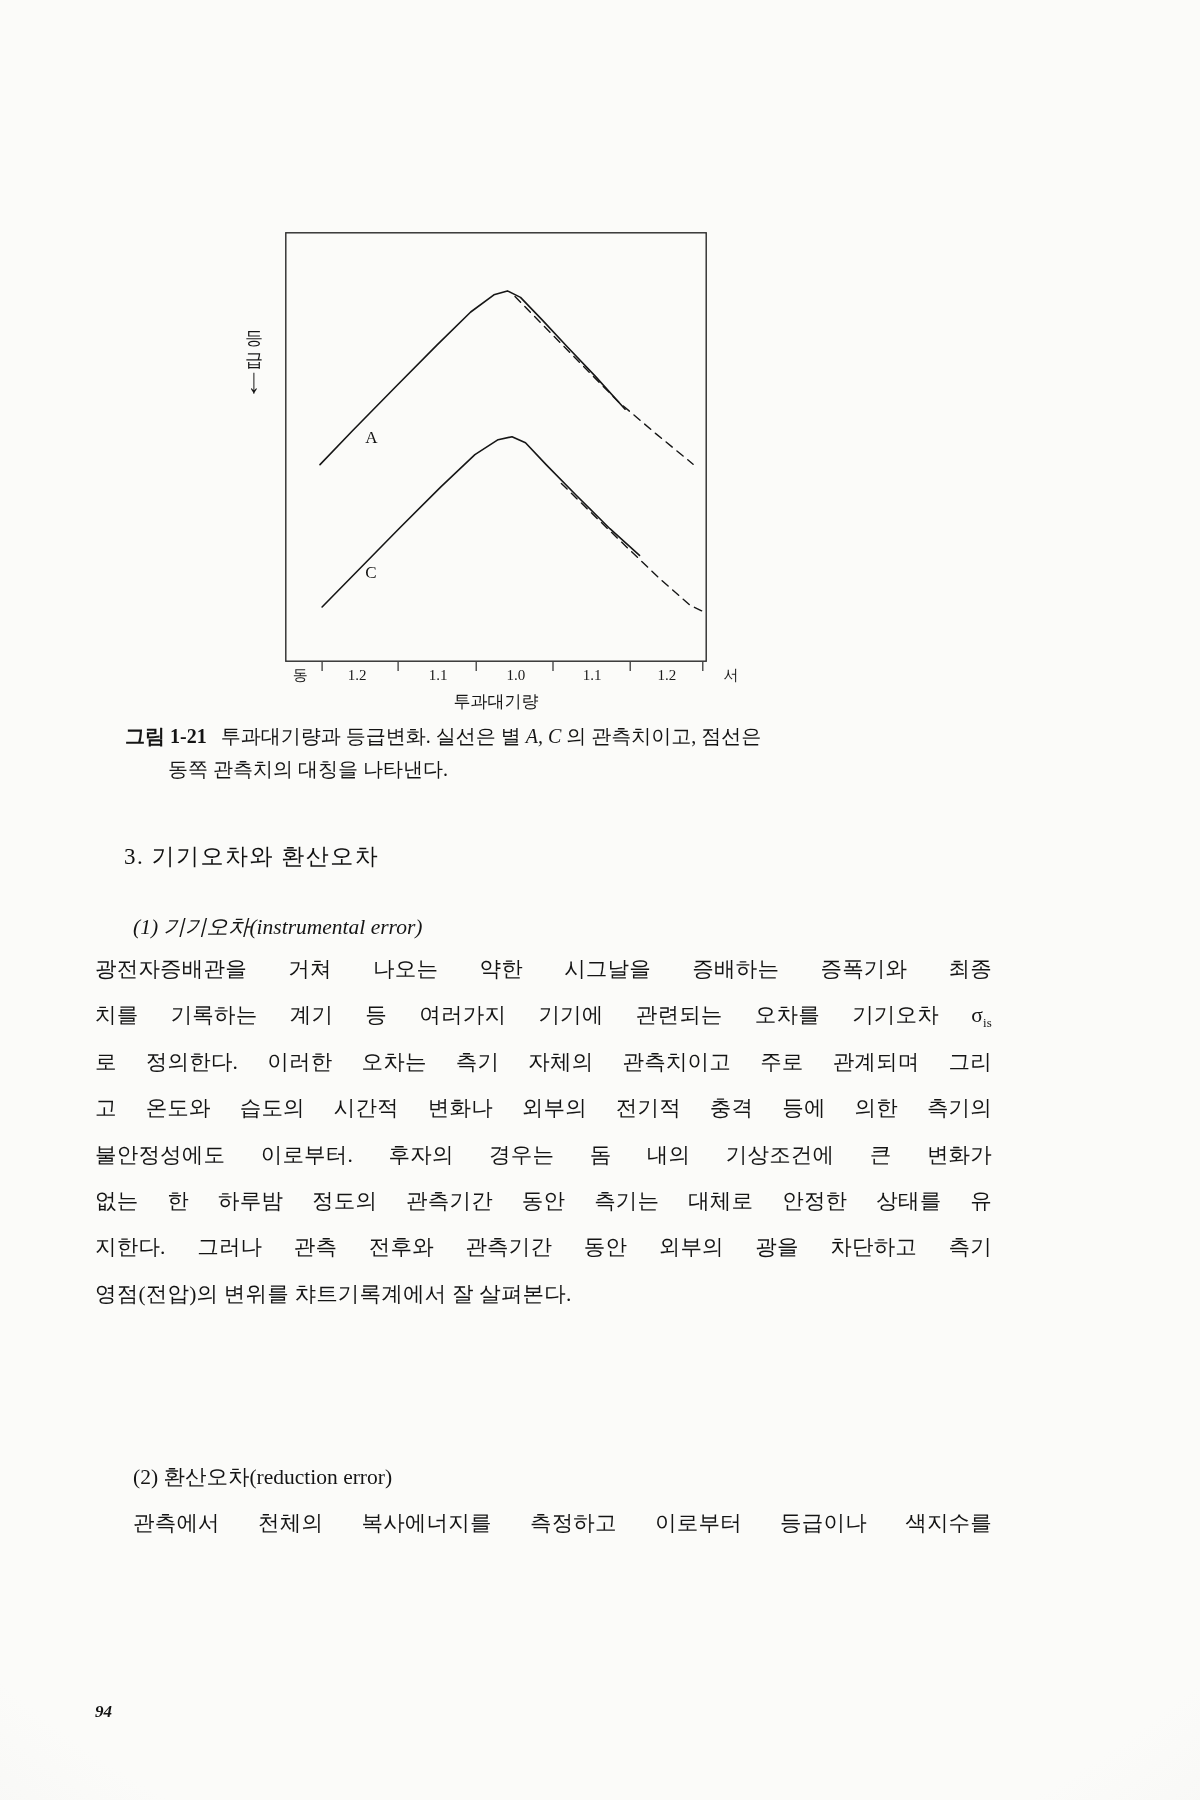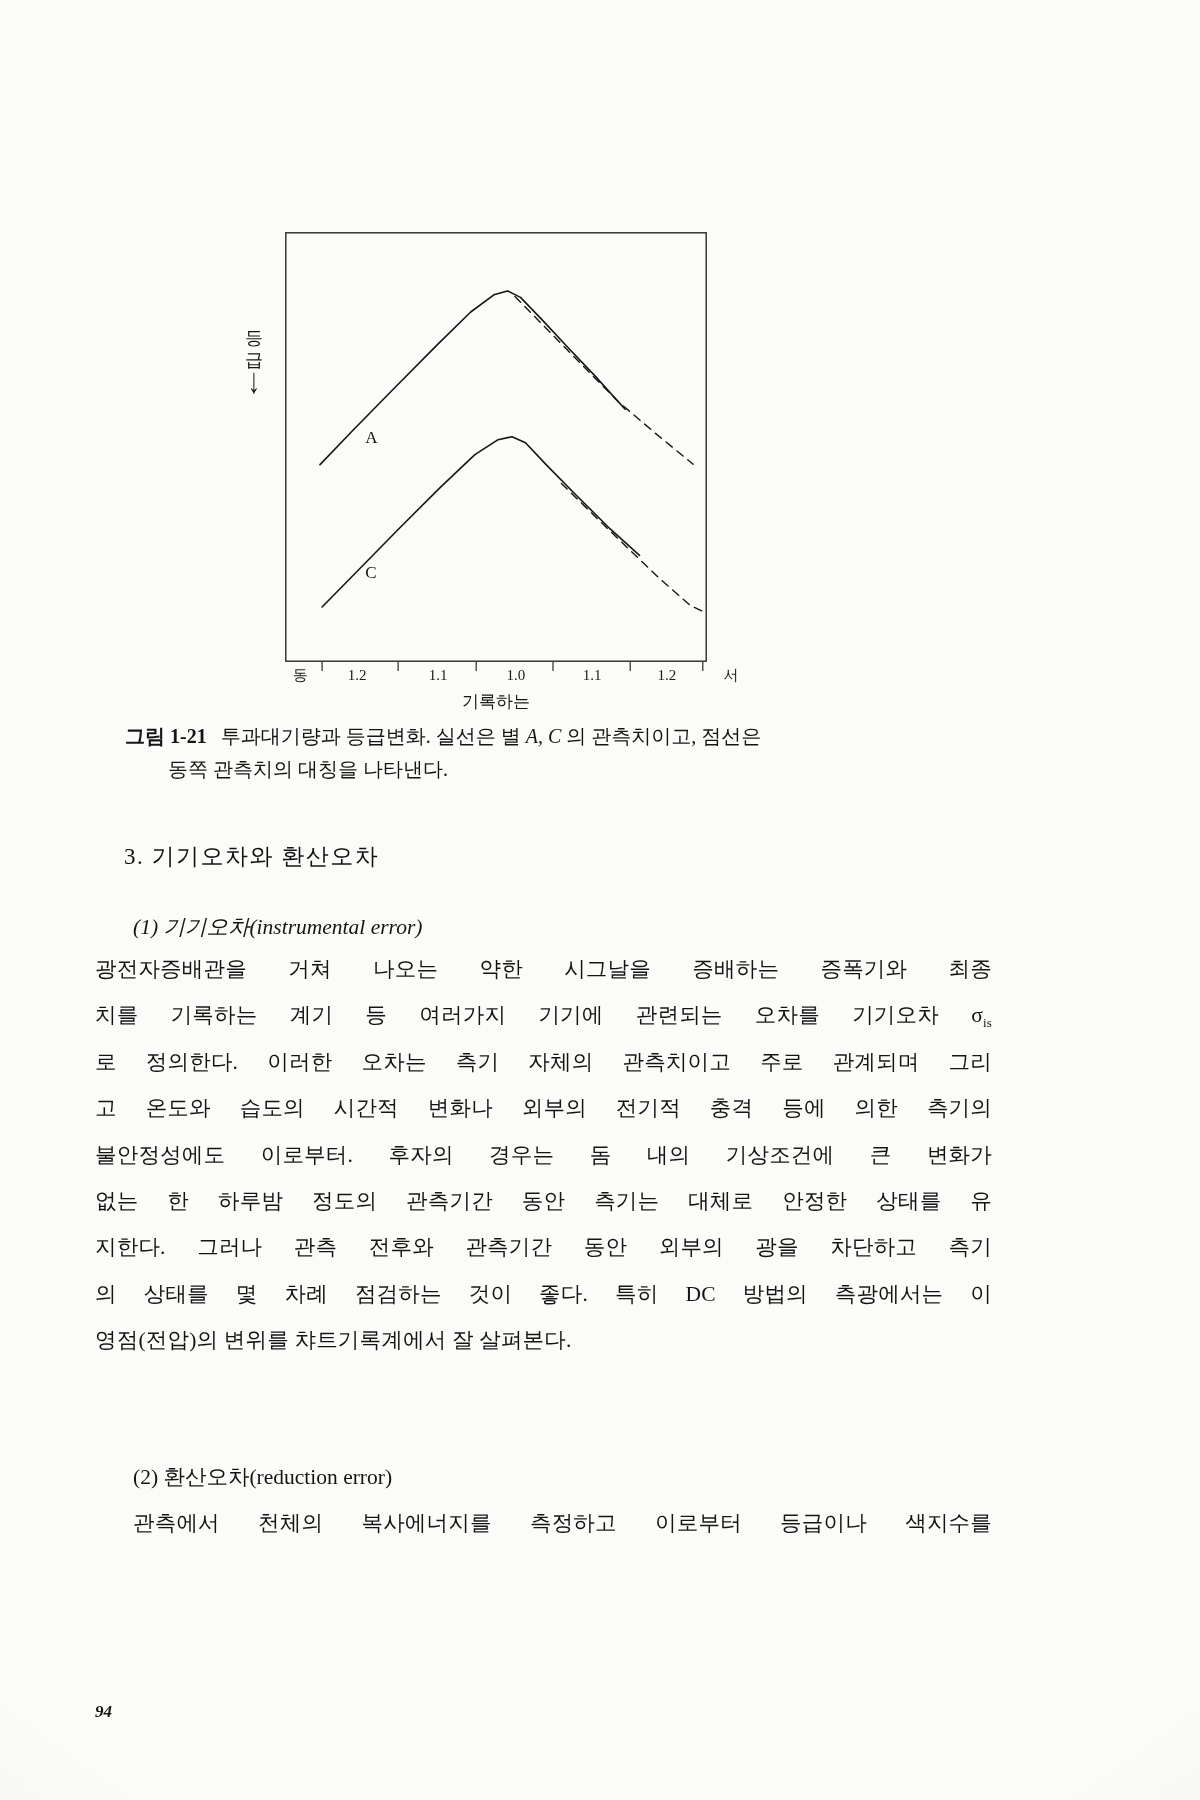--- a/index.html
+++ b/index.html
@@ -84,41 +84,40 @@
       </svg>
     <div class="xticks">
         <span style="left: 15.2px;">동</span>
         <span style="left: 72.2px;">1.2</span>
         <span style="left: 153.2px;">1.1</span>
         <span style="left: 230.8px;">1.0</span>
         <span style="left: 307.2px;">1.1</span>
         <span style="left: 381.9px;">1.2</span>
         <span style="left: 446.1px;">서</span>
       </div>
-    <div class="xlabel">기록하는</div>
+    <div class="xlabel">투과대기량</div>
   </div>
 
   <div class="caption1">
     <span class="cap-label">그림 1-21</span><span>투과대기량과 등급변화. 실선은 별 </span><span class="cap-stars">A, C</span><span> 의 관측치이고, 점선은</span>
   </div>
   <div class="caption2">동쪽 관측치의 대칭을 나타낸다.</div>
 
   <div class="heading">3. 기기오차와 환산오차</div>
 
   <div class="subhead1">(1) 기기오차(instrumental error)</div>
 
   <div class="para">
     <div class="bline">광전자증배관을 거쳐 나오는 약한 시그날을 증배하는 증폭기와 최종</div>
     <div class="bline"><span>치를 기록하는 계기 등 여러가지 기기에 관련되는 오차를 기기오차 σ</span><sub>is</sub></div>
     <div class="bline">로 정의한다. 이러한 오차는 측기 자체의 관측치이고 주로 관계되며 그리</div>
     <div class="bline">고 온도와 습도의 시간적 변화나 외부의 전기적 충격 등에 의한 측기의</div>
     <div class="bline">불안정성에도 이로부터. 후자의 경우는 돔 내의 기상조건에 큰 변화가</div>
     <div class="bline">없는 한 하루밤 정도의 관측기간 동안 측기는 대체로 안정한 상태를 유</div>
     <div class="bline">지한다. 그러나 관측 전후와 관측기간 동안 외부의 광을 차단하고 측기</div>
-    <div class="bline">의 상태를 몇 차례 점검하는 것이 좋다. 특히 DC 방법의 측광에서는 이</div>
     <div class="bline last">영점(전압)의 변위를 챠트기록계에서 잘 살펴본다.</div>
   </div>
 
   <div class="subhead2">(2) 환산오차(reduction error)</div>
   <div class="para2">
     <div class="bline">관측에서 천체의 복사에너지를 측정하고 이로부터 등급이나 색지수를</div>
   </div>
 
   <div class="pageno">94</div>
 

